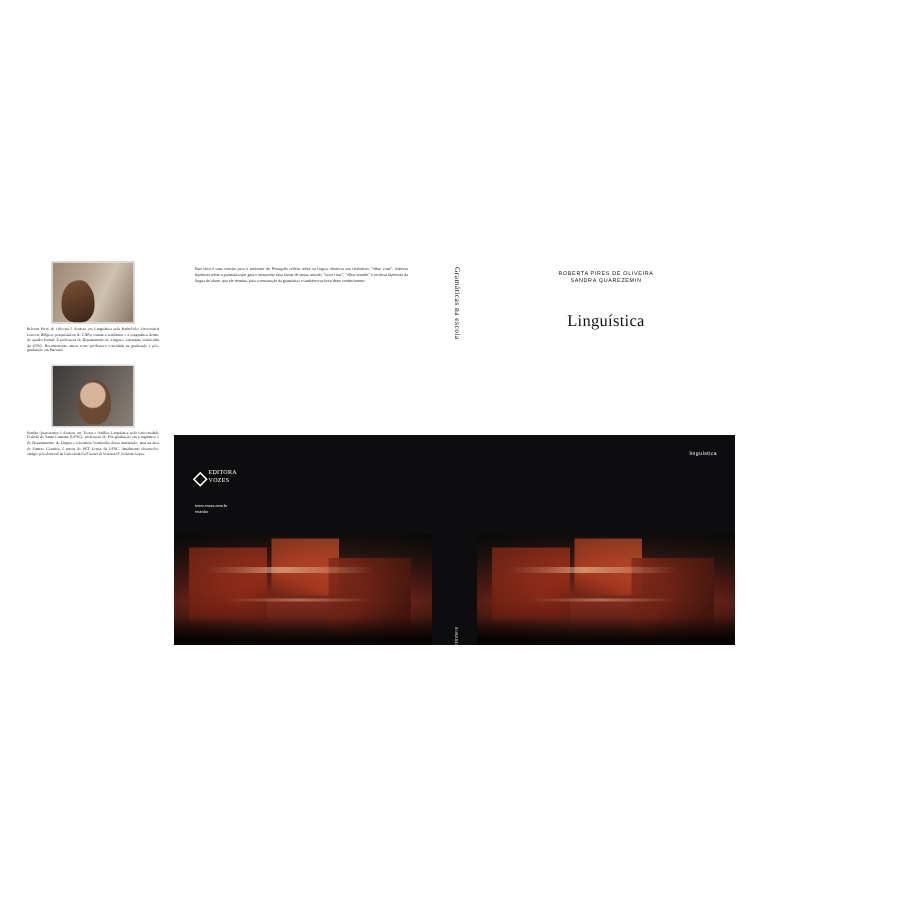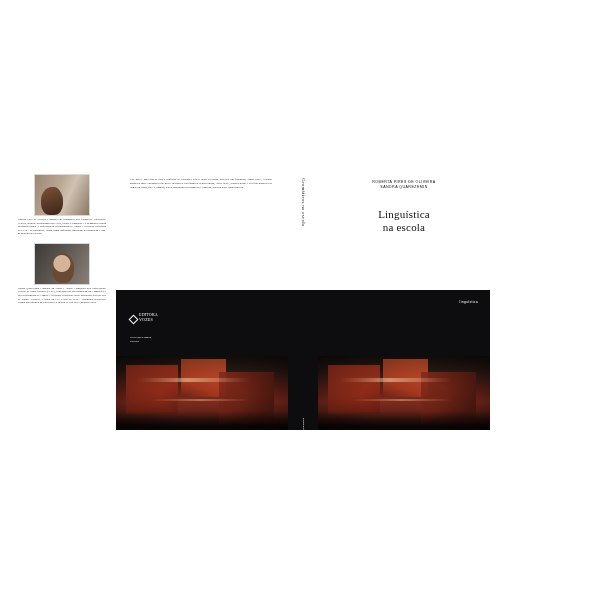--- a/index.html
+++ b/index.html
@@ -395,21 +395,20 @@
       </div>
     </div>
 
     <div class="front">
       <div class="front-authors">
         <div>ROBERTA PIRES DE OLIVEIRA</div>
         <div>SANDRA QUAREZEMIN</div>
       </div>
       <div class="front-title">
         <div class="l1">Linguística</div>
-        <div class="l2">na escola</div>
       </div>
       <div class="front-art">
         <div class="collection">linguística</div>
         <div class="publisher-front">
           <span class="pub-mark"></span><span class="pub-name"><span>EDITORA</span><br><span>VOZES</span></span>
         </div>
         <div class="painting">
           <div class="base"></div>
           <div class="blockA"></div>
           <div class="blockB"></div>

